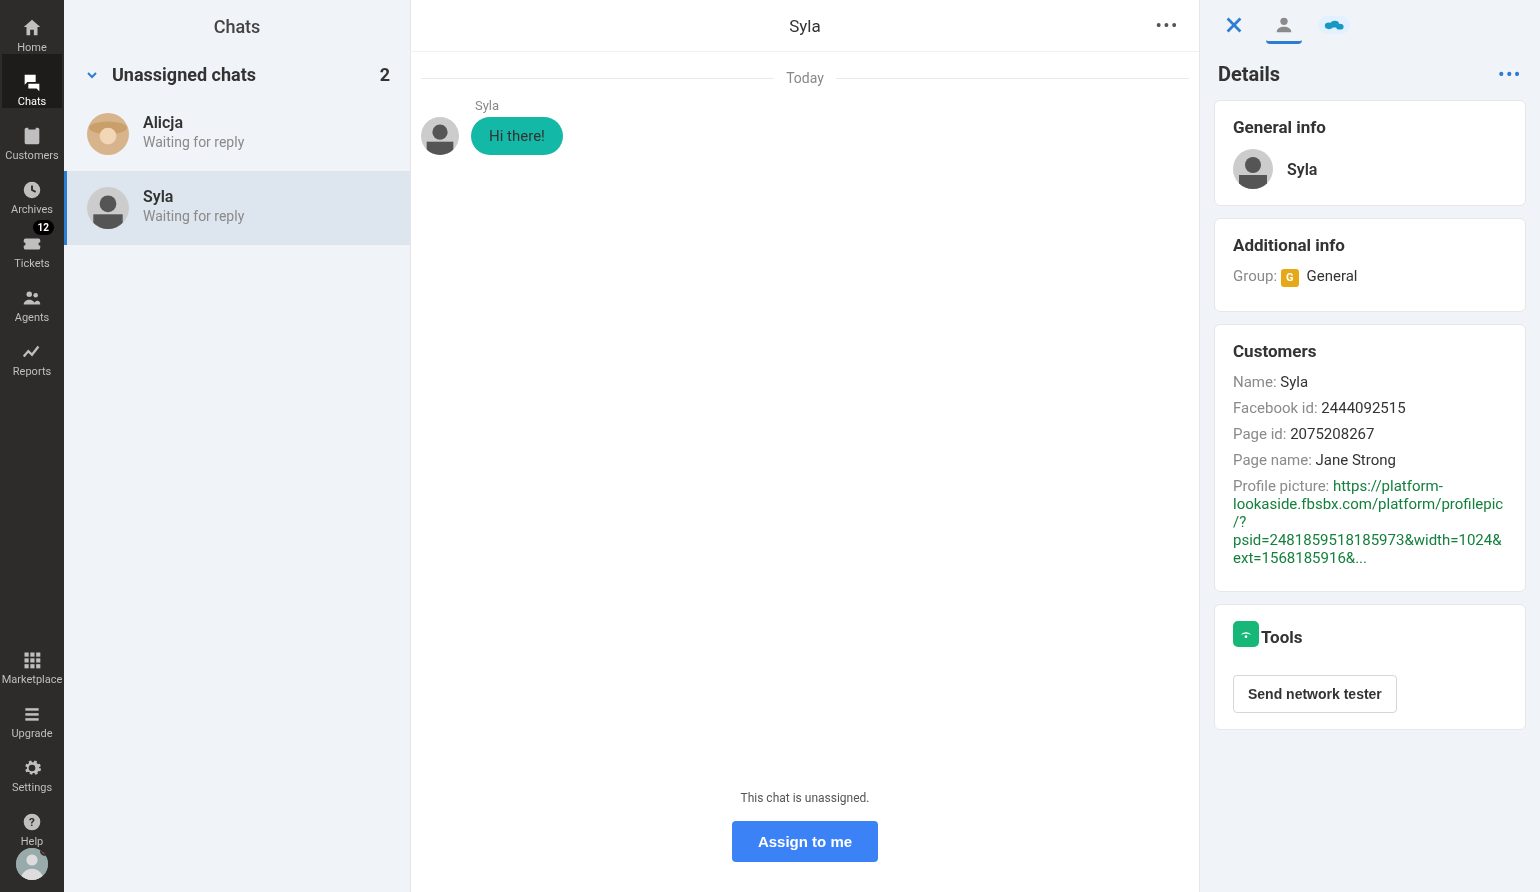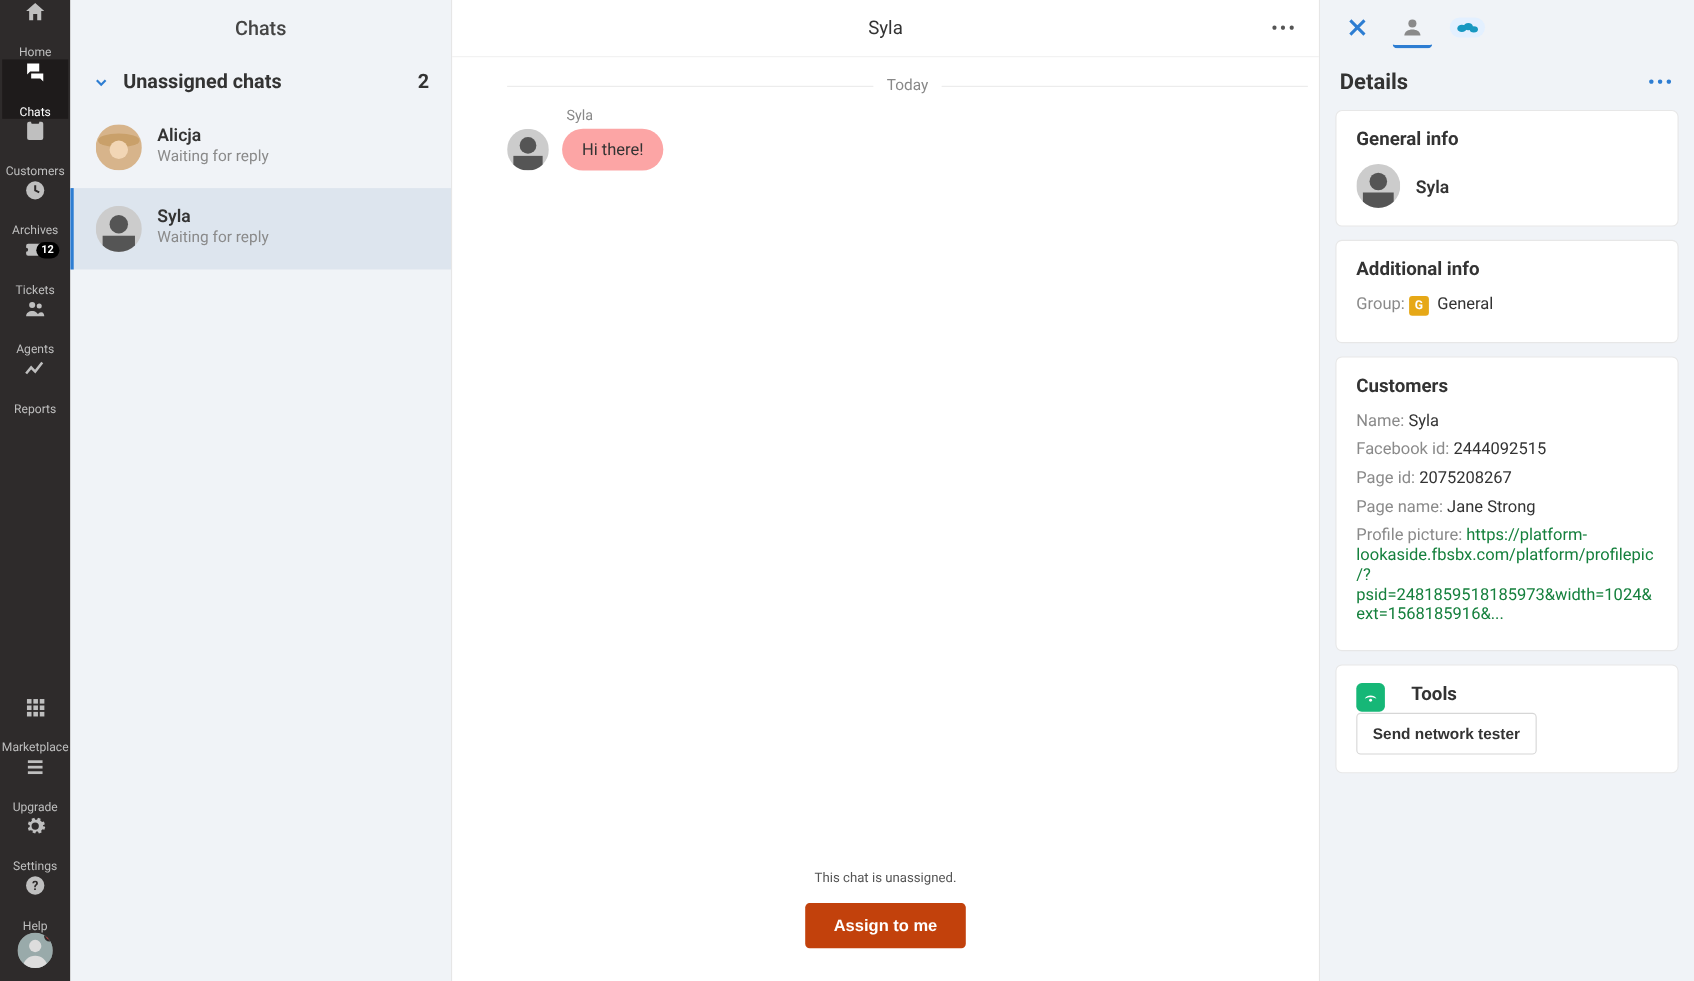--- a/index.html
+++ b/index.html
@@ -11,21 +11,21 @@
     width: 64px;
     background: #2e2b2b;
     display: flex;
     flex-direction: column;
     align-items: center;
     color: #bfbfbf;
     flex-shrink: 0;
   }
   .nav-item {
     width: 60px; height: 54px;
-    display: flex; flex-direction: column; align-items: center; justify-content: space-between;
+    display: flex; flex-direction: column; align-items: center; justify-content: flex-end;
     font-size: 11px; cursor: pointer; position: relative;
     color: #bfbfbf;
   }
   .nav-item.active { background: #1e1b1b; color: #fff; }
   .nav-item .nav-label { margin-top: 2px; }
   .nav-icon { width: 22px; height: 22px; display:flex; align-items:center; justify-content:center; }
   .nav-spacer { flex: 1; }
   .badge {
     position: absolute; top: 4px; right: 8px;
     background: #000000; color: #fff; font-size: 10px; font-weight: 700;
@@ -66,33 +66,33 @@
   
   .conv-col {
     flex: 1; display:flex; flex-direction:column; border-right:1px solid #e6e6e6; min-width:0;
   }
   .conv-header {
     height:52px; display:flex; align-items:center; justify-content:center; position:relative;
     border-bottom: 1px solid #f1f1f1;
   }
   .conv-title { font-size:17px; color:#333; }
   .conv-more { position:absolute; right:20px; color:#555; font-weight:700; letter-spacing:2px; cursor:pointer; }
-  .conv-body { flex:1; padding: 14px 10px; overflow:auto;margin-left:40px; }
+  .conv-body { flex:1; padding: 14px 10px; overflow:auto; }
   .date-sep { display:flex; align-items:center; gap:12px; color:#888; font-size:14px; margin: 4px 0 12px; }
   .date-sep .line { height:1px; background:#eaeaea; flex:1; }
   .msg-row { display:flex; align-items:flex-start; gap:12px; }
   .msg-sender { font-size:13px; color:#888; margin: 0 0 4px 54px; }
   .msg-avatar { width:38px; height:38px; border-radius:50%; overflow:hidden; flex-shrink:0; }
   .bubble {
-    background:#fca5a5; padding:10px 18px; border-radius:20px; font-size:15px; color:#333;
+    background:#14b8a6; padding:10px 18px; border-radius:20px; font-size:15px; color:#333;
   }
   .conv-footer { padding: 18px 24px 30px; text-align:center; }
   .unassigned-text { color:#555; font-size:12px; margin-bottom: 16px; }
   .assign-btn {
-    background:#c2410c; color:#fff; border:none; padding: 12px 26px; font-size:15px;
+    background:#3b82f6; color:#fff; border:none; padding: 12px 26px; font-size:15px;
     border-radius:4px; font-weight:600; cursor:pointer;
   }
 
   
   .details-col {
     width: 340px; background:#f0f3f7; flex-shrink:0; display:flex; flex-direction:column; overflow:auto;
   }
   .details-tabs {
     height:52px; background:#f0f3f7; display:flex; align-items:center; gap:14px; padding: 0 16px;
   }
@@ -114,21 +114,21 @@
   .gen-avatar { width:40px; height:40px; border-radius:50%; overflow:hidden; }
   .gen-name { font-weight:600; }
   .kv { font-size:15px; color:#333; margin-bottom:8px; word-break:break-word; }
   .kv .k { color:#8a8a8a; }
   .kv a { color:#15803d; text-decoration:none; }
   .group-badge {
     display:inline-flex; width:18px; height:18px; background:#e6a817; color:#fff;
     font-size:11px; align-items:center; justify-content:center; border-radius:3px; margin-right:4px;
     font-weight:700;
   }
-  .tool-row { display:flex; align-items:flex-start; gap:24px; margin-bottom:1px; }
+  .tool-row { display:flex; align-items:flex-end; gap:2px; margin-bottom:28px; }
   .tool-icon { width:26px; height:26px; background:#16b777; border-radius:5px; display:flex; align-items:center; justify-content:center; }
   .outline-btn {
     border:1px solid #d6d6d6; background:#fff; color:#333; padding:10px 14px; border-radius:4px;
     font-weight:600; font-size:14px; cursor:pointer;
   }
   .sf-badge { background:#e3f0ff; border-radius:10px; padding:2px 6px; display:inline-flex; align-items:center;justify-content:center; }
 </style>
 </head>
 <body>
 

